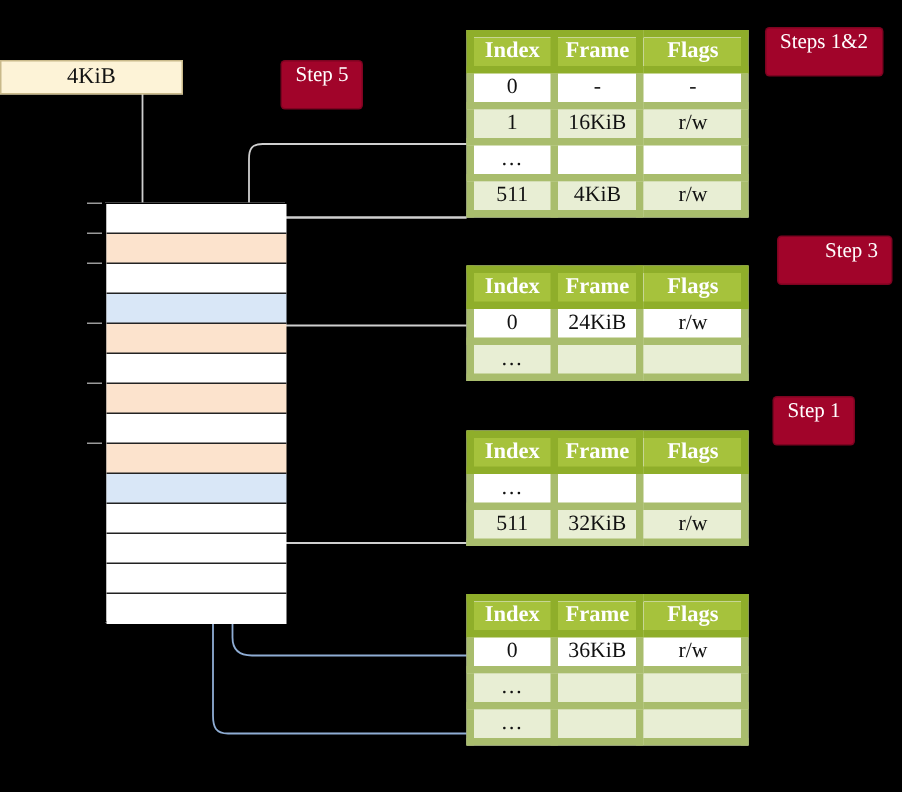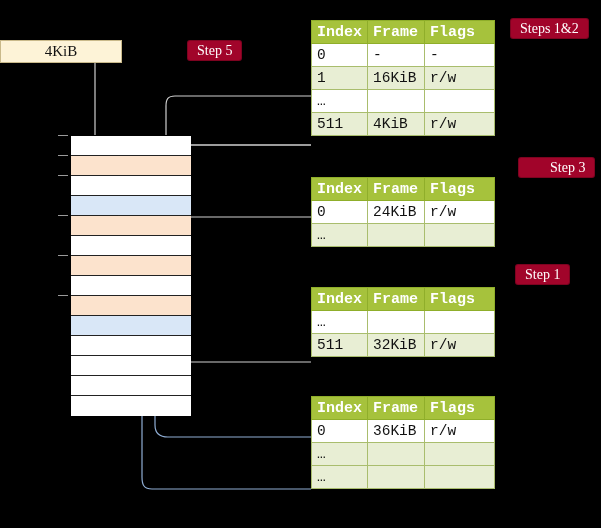--- a/index.html
+++ b/index.html
@@ -26,21 +26,21 @@
     height:21px;
   }
 
   
   .badge{
     position:absolute;
     background:#a1042a;
     color:#ffffff;
     font-size:14px;
     line-height:19px;
-    height:19px;
+    height:31px;
     padding:0 9px;
     border-radius:2px;
     white-space:nowrap;
     box-shadow:0 0 0 1px #7d0320;
   }
 
   
   #memgrid{
     position:absolute;
     left:70px;top:135px;width:120px;height:280px;
@@ -64,31 +64,30 @@
 
   
   .ptable{
     position:absolute;
     border-collapse:collapse;
     background:#fff;
     font-size:14.5px;
     table-layout:fixed;
   }
   .ptable th,.ptable td{
-    border:1px solid #000000;
+    border:5px solid #000000;
     padding:1px 5px;
     height:23px;
     box-sizing:border-box;
-    text-align:left;
+    text-align:center;
     vertical-align:middle;
     color:#111;
     font-weight:normal;
     overflow:hidden;
     white-space:nowrap;
-    font-family:Liberation Mono, monospace;
   }
   .ptable th{
     background:#a6c23c;
     color:#ffffff;
     font-weight:bold;
     border-color:#8fae2a;
     font-size:15px;
   }
   .ptable td{border-color:#a9bd6d;}
   .ptable tr.shade td{background:#e8eed4;}

